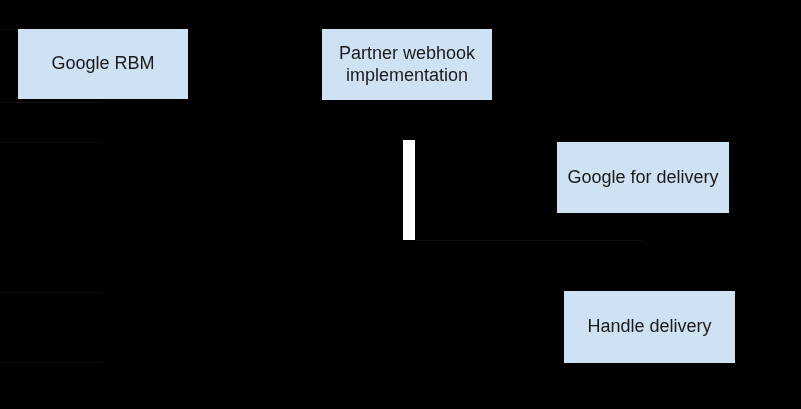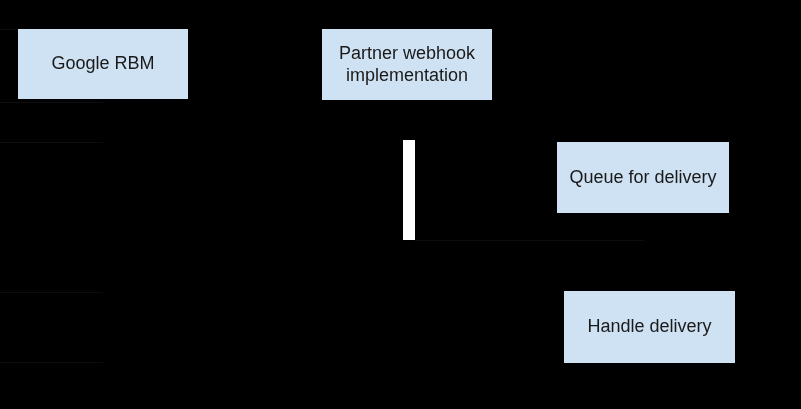--- a/index.html
+++ b/index.html
@@ -59,21 +59,21 @@
 implementation</span>
   </div>
 
   <div class="node node-google-rbm">
     <span>Google RBM</span>
   </div>
 
   <div class="activation-bar"></div>
 
   <div class="node node-queue-delivery">
-    <span>Queue for delivery</span>
+    <span>Google for delivery</span>
   </div>
 
   <div class="node node-handle-failures">
     <span>Handle delivery</span>
   </div>
 
   <div class="faint-line fl-1"></div>
   <div class="faint-line fl-2"></div>
   <div class="faint-line fl-3"></div>
   <div class="faint-line fl-4"></div>

